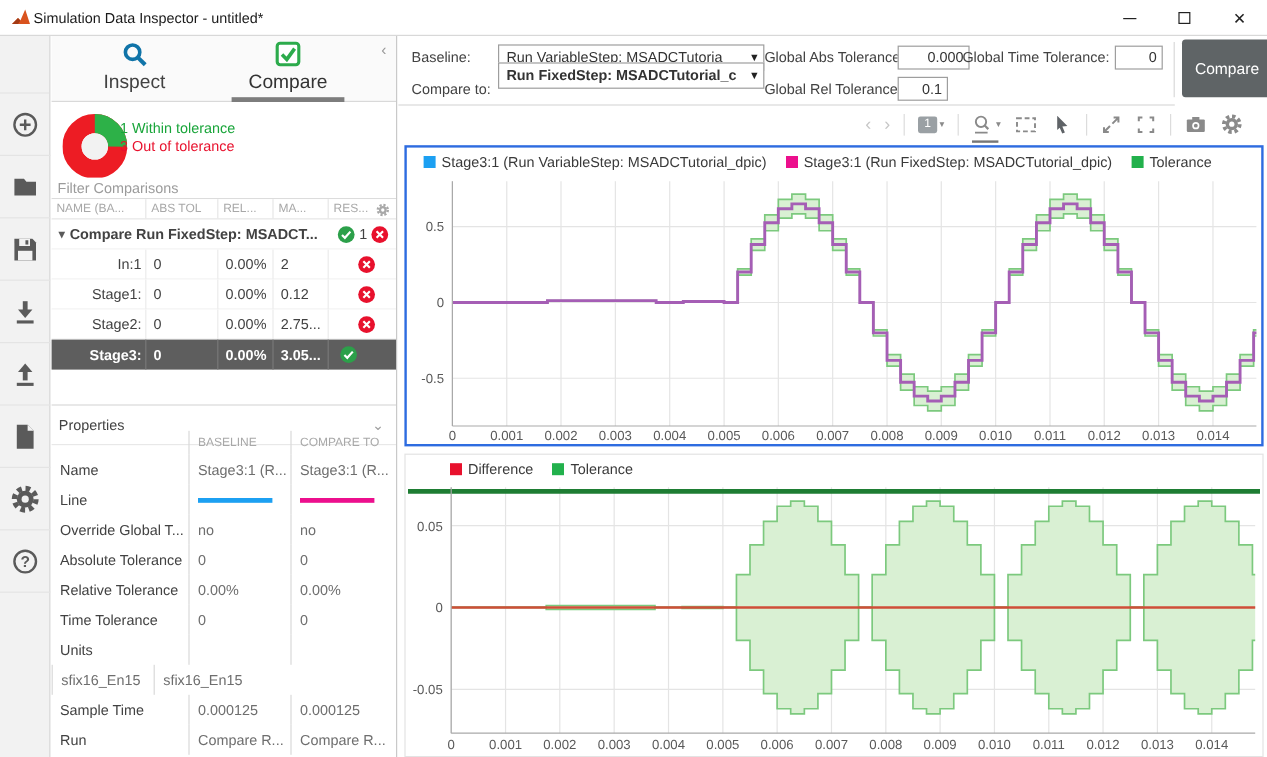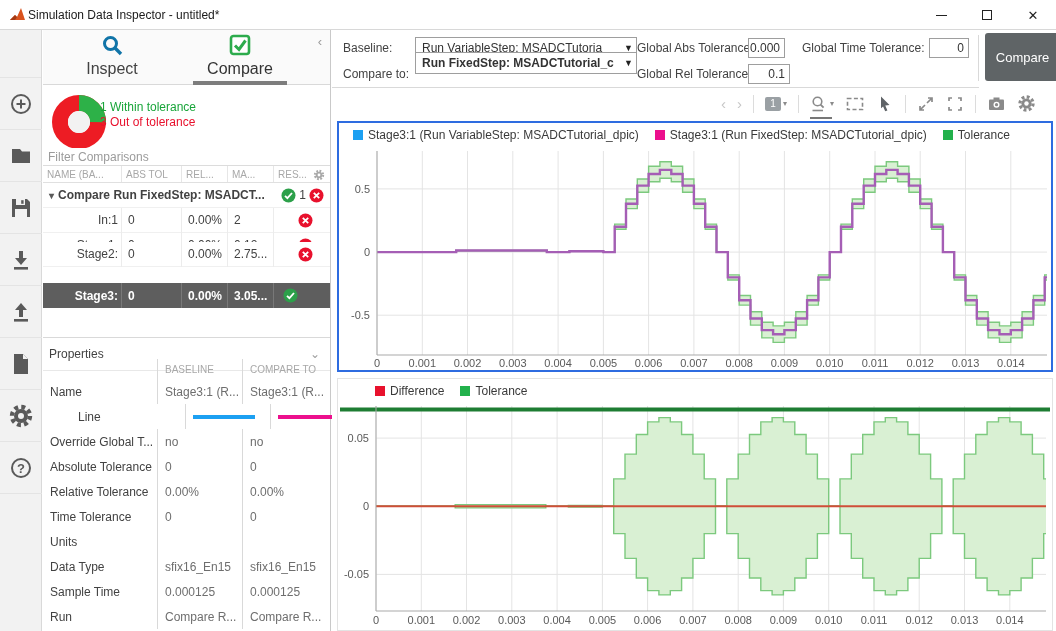--- a/index.html
+++ b/index.html
@@ -244,21 +244,21 @@
       <span class="cell c1">0</span>
       <span class="cell c2">0.00%</span>
       <span class="cell c3">0.12</span>
       <span class="cell cres c4">
           <svg width="15" height="15" viewBox="0 0 15 15">
             <circle cx="7.5" cy="7.5" r="7" fill="#e8112d"></circle>
             <path d="M4.8,4.8L10.2,10.2M10.2,4.8L4.8,10.2" stroke="#fff" stroke-width="1.8"></path>
           </svg>
         </span>
     </div>
-    <div class="trow" style="top:212px;">
+    <div class="trow" style="top:228px;">
       <span class="cell cname c0">Stage2:</span>
       <span class="cell c1">0</span>
       <span class="cell c2">0.00%</span>
       <span class="cell c3">2.75...</span>
       <span class="cell cres c4">
           <svg width="15" height="15" viewBox="0 0 15 15">
             <circle cx="7.5" cy="7.5" r="7" fill="#e8112d"></circle>
             <path d="M4.8,4.8L10.2,10.2M10.2,4.8L4.8,10.2" stroke="#fff" stroke-width="1.8"></path>
           </svg>
         </span>
@@ -284,21 +284,21 @@
       <span class="pc0"></span>
       <span class="pc1">BASELINE</span>
       <span class="pc2">COMPARE TO</span>
     </div>
 
     <div class="prow" style="top:349px;">
       <span class="pl">Name</span>
       <span class="pv1">Stage3:1 (R...</span>
       <span class="pv2">Stage3:1 (R...</span>
     </div>
-    <div class="prow" style="top:374px;margin-left:28px;">
+    <div class="prow" style="top:374px;">
       <span class="pl">Line</span>
       <span class="pv1">
           <span class="line-bar" style="background: rgb(28, 160, 242);"></span>
         </span>
       <span class="pv2">
           <span class="line-bar" style="background: rgb(236, 15, 141);"></span>
         </span>
     </div>
     <div class="prow" style="top:399px;">
       <span class="pl">Override Global T...</span>
@@ -319,21 +319,20 @@
       <span class="pl">Time Tolerance</span>
       <span class="pv1">0</span>
       <span class="pv2">0</span>
     </div>
     <div class="prow" style="top:499px;">
       <span class="pl">Units</span>
       <span class="pv1"></span>
       <span class="pv2"></span>
     </div>
     <div class="prow" style="top:524px;">
-      <span class="pl">Data Type</span>
       <span class="pv1">sfix16_En15</span>
       <span class="pv2">sfix16_En15</span>
     </div>
     <div class="prow" style="top:549px;">
       <span class="pl">Sample Time</span>
       <span class="pv1">0.000125</span>
       <span class="pv2">0.000125</span>
     </div>
     <div class="prow" style="top:574px;">
       <span class="pl">Run</span>
@@ -348,21 +347,21 @@
       <span>Run VariableStep: MSADCTutoria</span>
       <span class="dd-arrow">▼</span>
     </div>
     <span class="tb-label" style="left:11px;top:37px;">Compare to:</span>
     <div class="dropdown" style="top:22px;font-weight:bold;">
       <span>Run FixedStep: MSADCTutorial_c</span>
       <span class="dd-arrow">▼</span>
     </div>
 
     <span class="tb-label" style="left:305px;top:11px;">Global Abs Tolerance:</span>
-    <div class="tol-input" style="left:416px;top:8px;width:37px;">
+    <div class="tol-input" style="left:416px;top:8px;width:60px;">
       <span>0.000</span>
       </div>
     <span class="tb-label" style="left:305px;top:37px;">Global Rel Tolerance:</span>
     <div class="tol-input" style="left:416px;top:34px;width:42px;">
       <span>0.1</span>
       </div>
     <span class="tb-label" style="left:470px;top:11px;">Global Time Tolerance:</span>
     <div class="tol-input" style="left:597px;top:8px;width:40px;">
       <span>0</span>
       </div>

